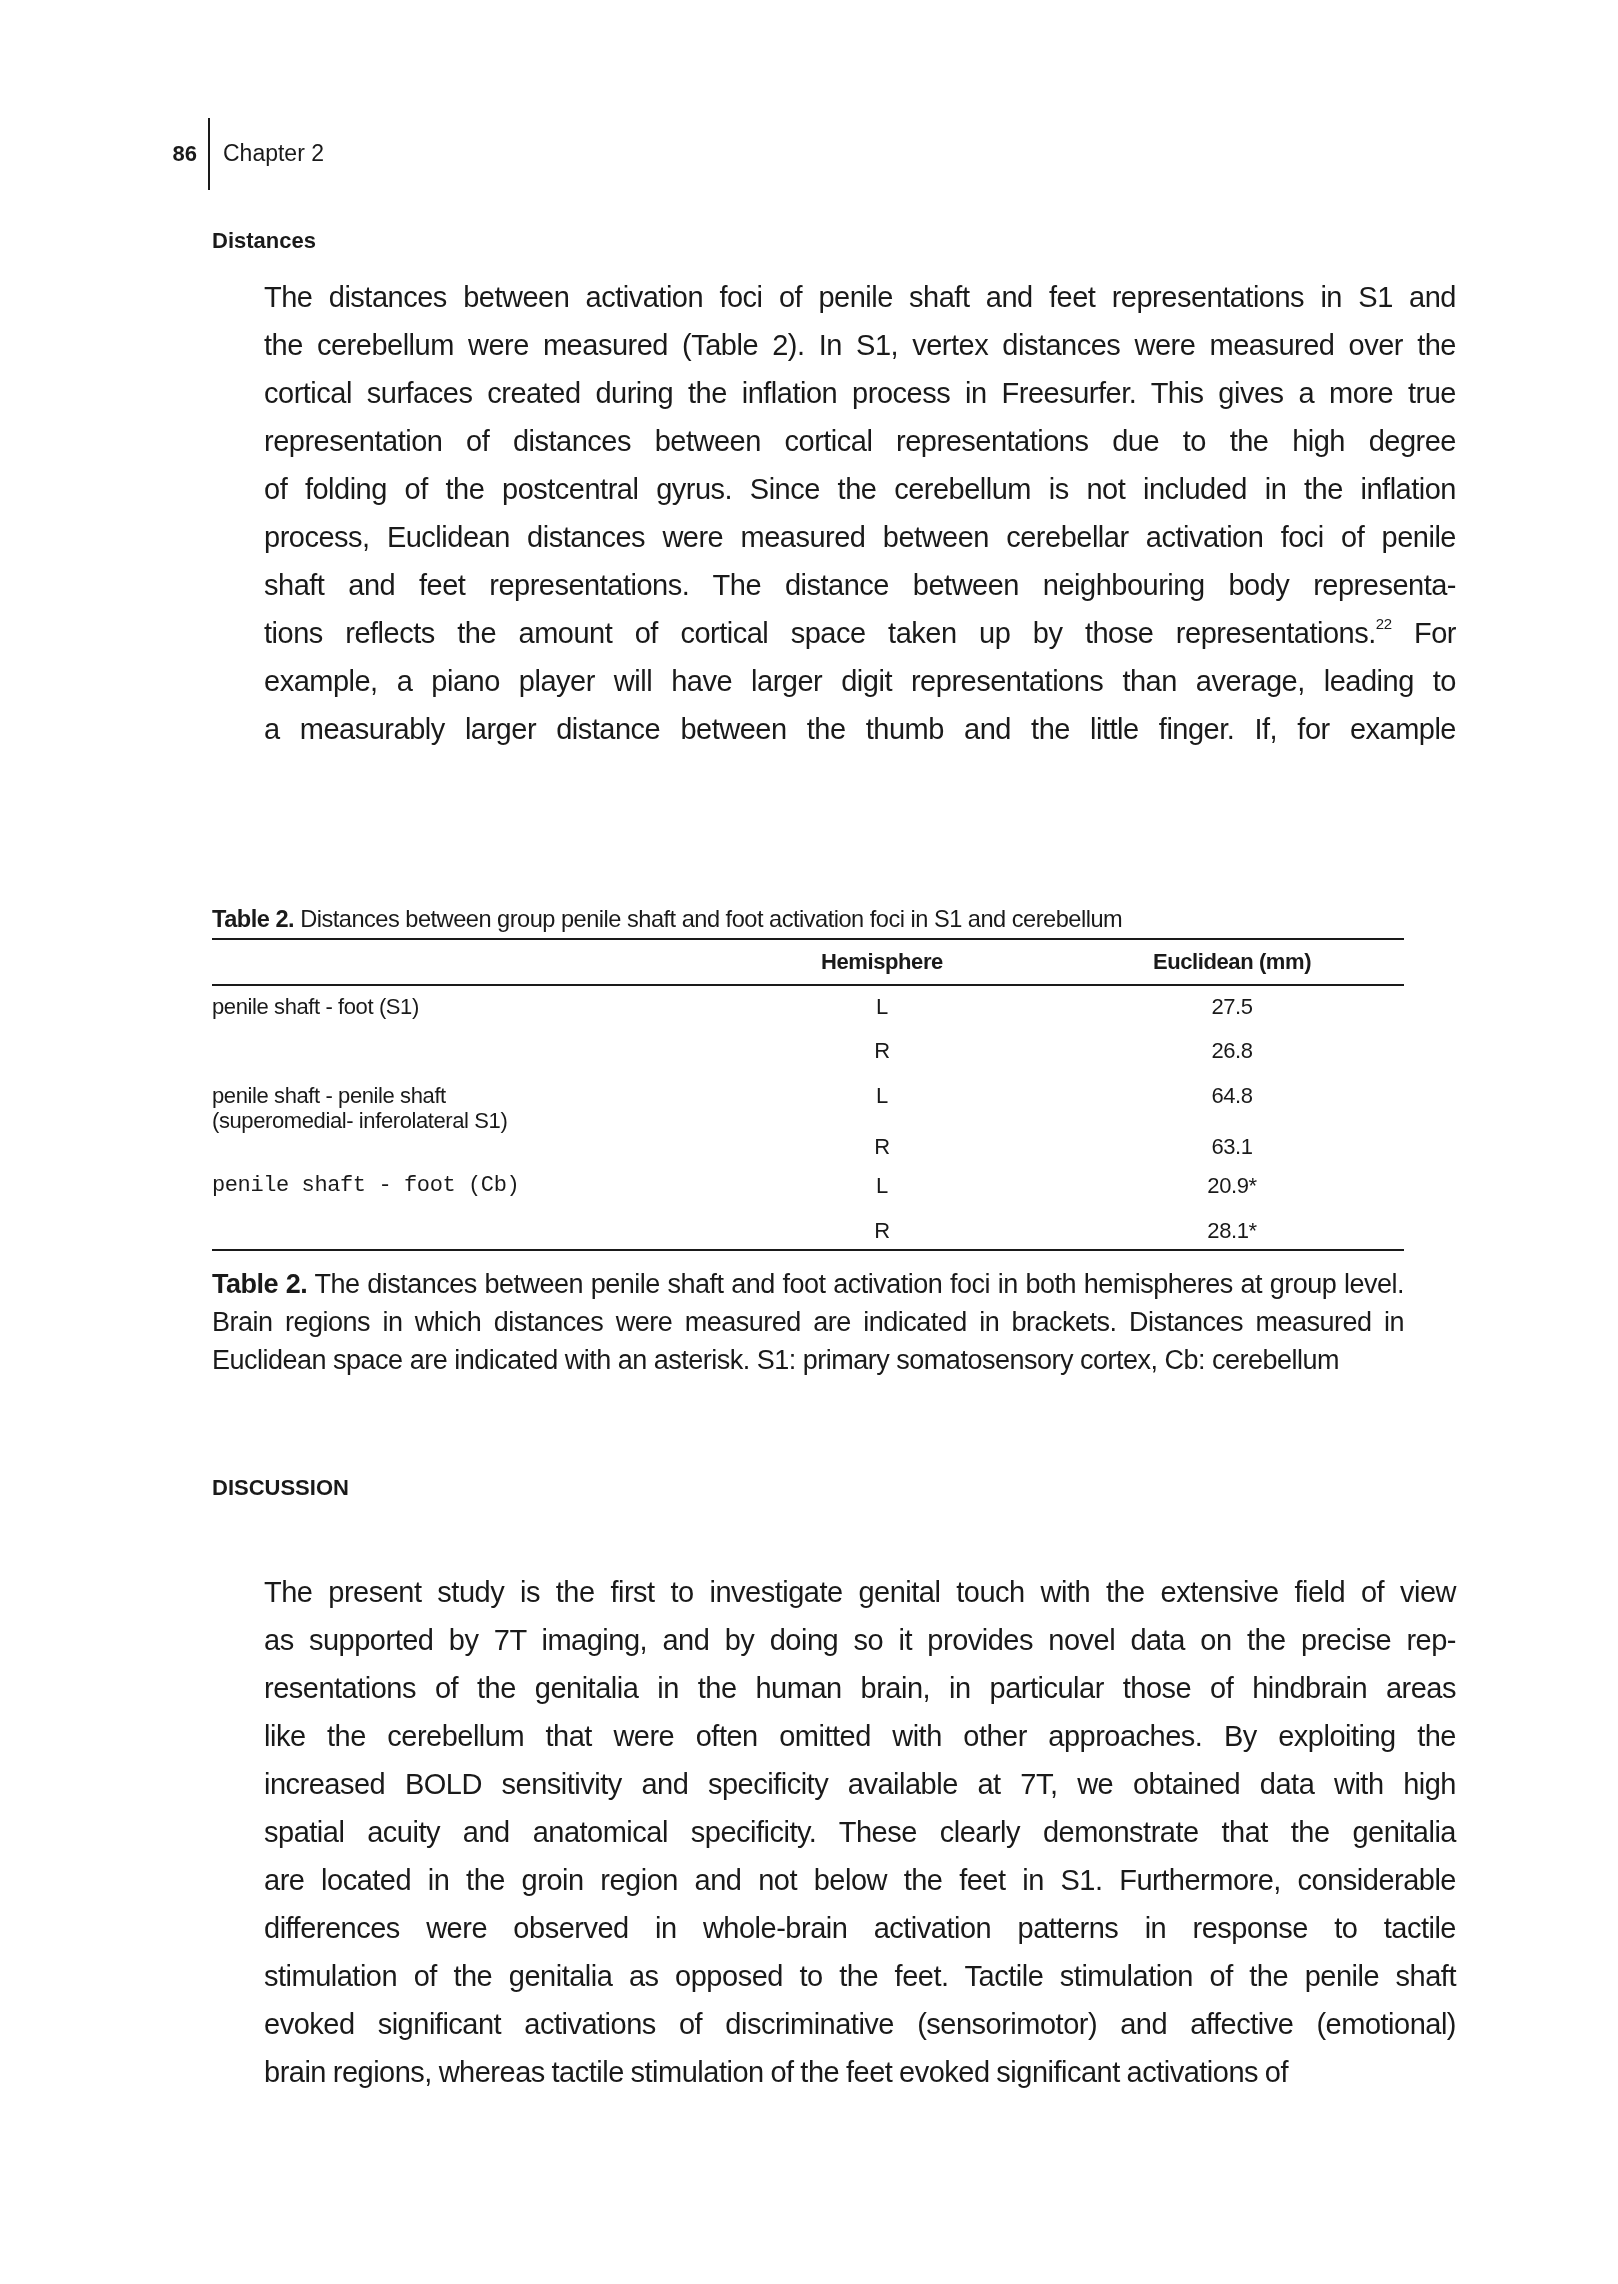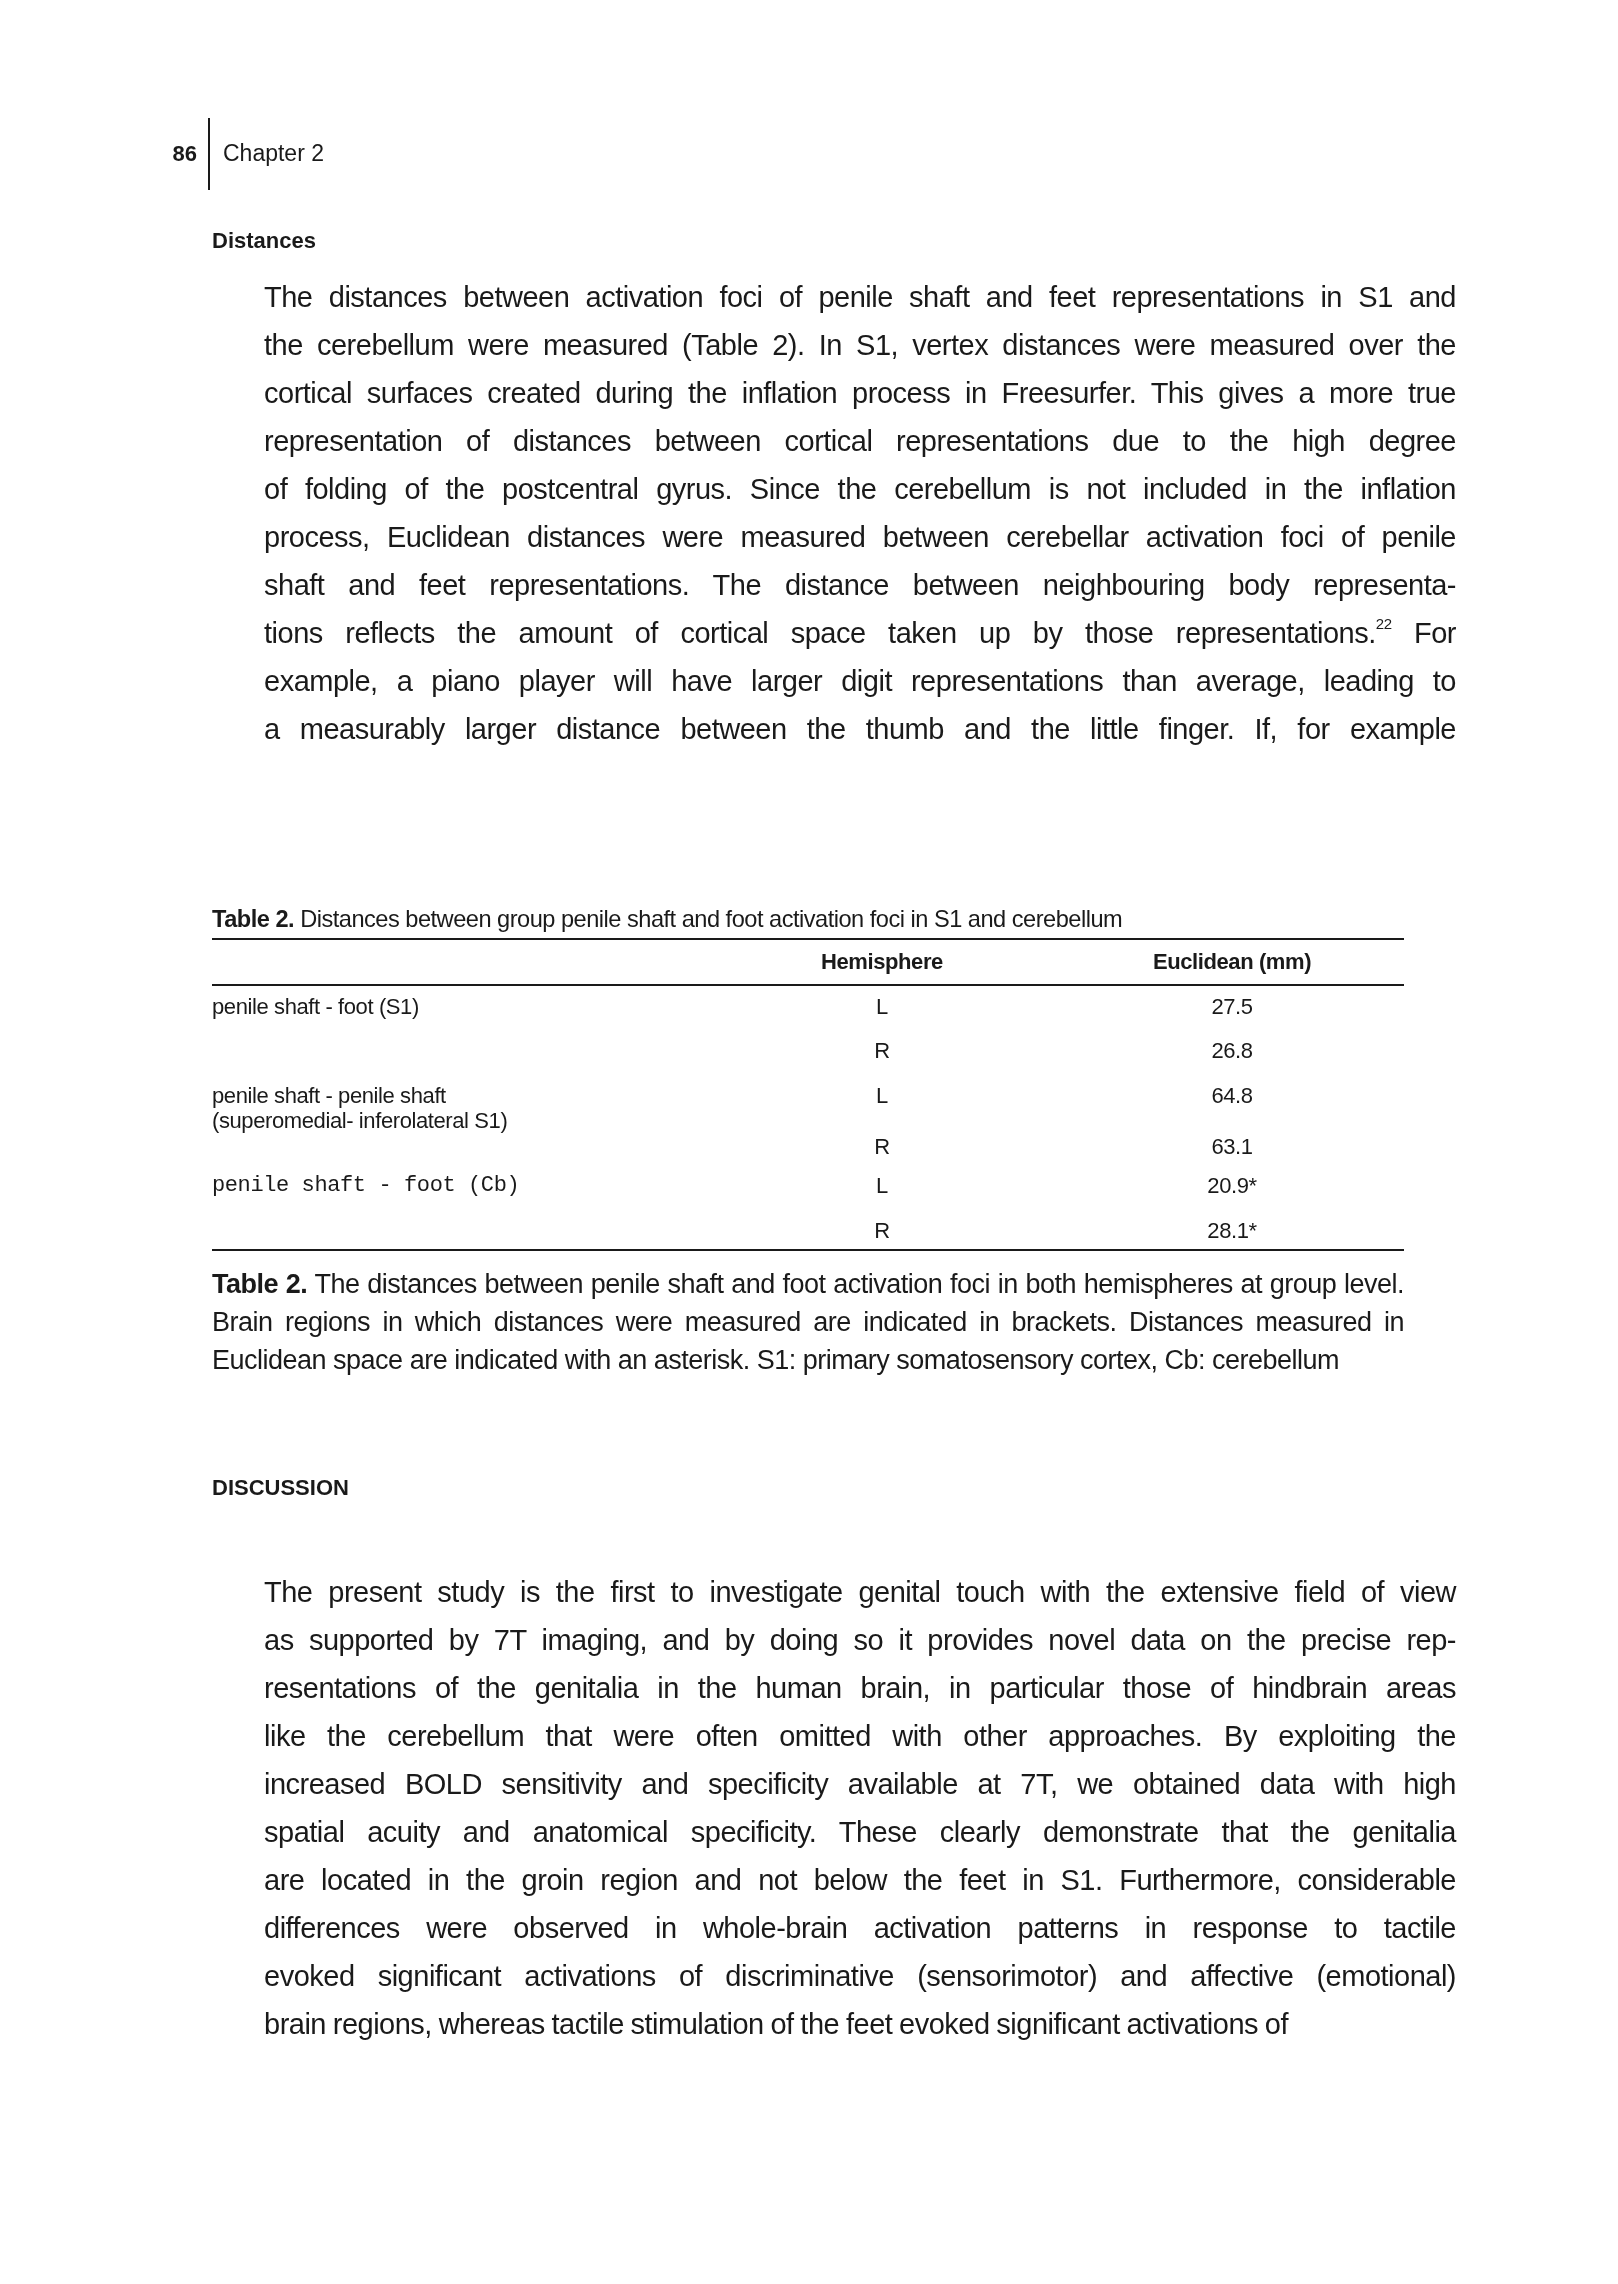--- a/index.html
+++ b/index.html
@@ -96,17 +96,18 @@
 
   <div class="para" id="para-discussion" style="top:1568px;">
       <div style="text-align: justify; text-align-last: justify; white-space: nowrap; height: 48px;"><span>The present study is the first to investigate genital touch with the extensive field of view</span></div>
       <div style="text-align: justify; text-align-last: justify; white-space: nowrap; height: 48px;"><span>as supported by 7T imaging, and by doing so it provides novel data on the precise rep-</span></div>
       <div style="text-align: justify; text-align-last: justify; white-space: nowrap; height: 48px;"><span>resentations of the genitalia in the human brain, in particular those of hindbrain areas</span></div>
       <div style="text-align: justify; text-align-last: justify; white-space: nowrap; height: 48px;"><span>like the cerebellum that were often omitted with other approaches. By exploiting the</span></div>
       <div style="text-align: justify; text-align-last: justify; white-space: nowrap; height: 48px;"><span>increased BOLD sensitivity and specificity available at 7T, we obtained data with high</span></div>
       <div style="text-align: justify; text-align-last: justify; white-space: nowrap; height: 48px;"><span>spatial acuity and anatomical specificity. These clearly demonstrate that the genitalia</span></div>
       <div style="text-align: justify; text-align-last: justify; white-space: nowrap; height: 48px;"><span>are located in the groin region and not below the feet in S1. Furthermore, considerable</span></div>
       <div style="text-align: justify; text-align-last: justify; white-space: nowrap; height: 48px;"><span>differences were observed in whole-brain activation patterns in response to tactile</span></div>
+      <div style="text-align: justify; text-align-last: justify; white-space: nowrap; height: 48px;"><span>stimulation of the genitalia as opposed to the feet. Tactile stimulation of the penile shaft</span></div>
       <div style="text-align: justify; text-align-last: justify; white-space: nowrap; height: 48px;"><span>evoked significant activations of discriminative (sensorimotor) and affective (emotional)</span></div>
       <div style="text-align: left; text-align-last: left; white-space: nowrap; height: 48px;"><span>brain regions, whereas tactile stimulation of the feet evoked significant activations of</span></div>
     </div>
 </div>
 
 
 </body></html>

